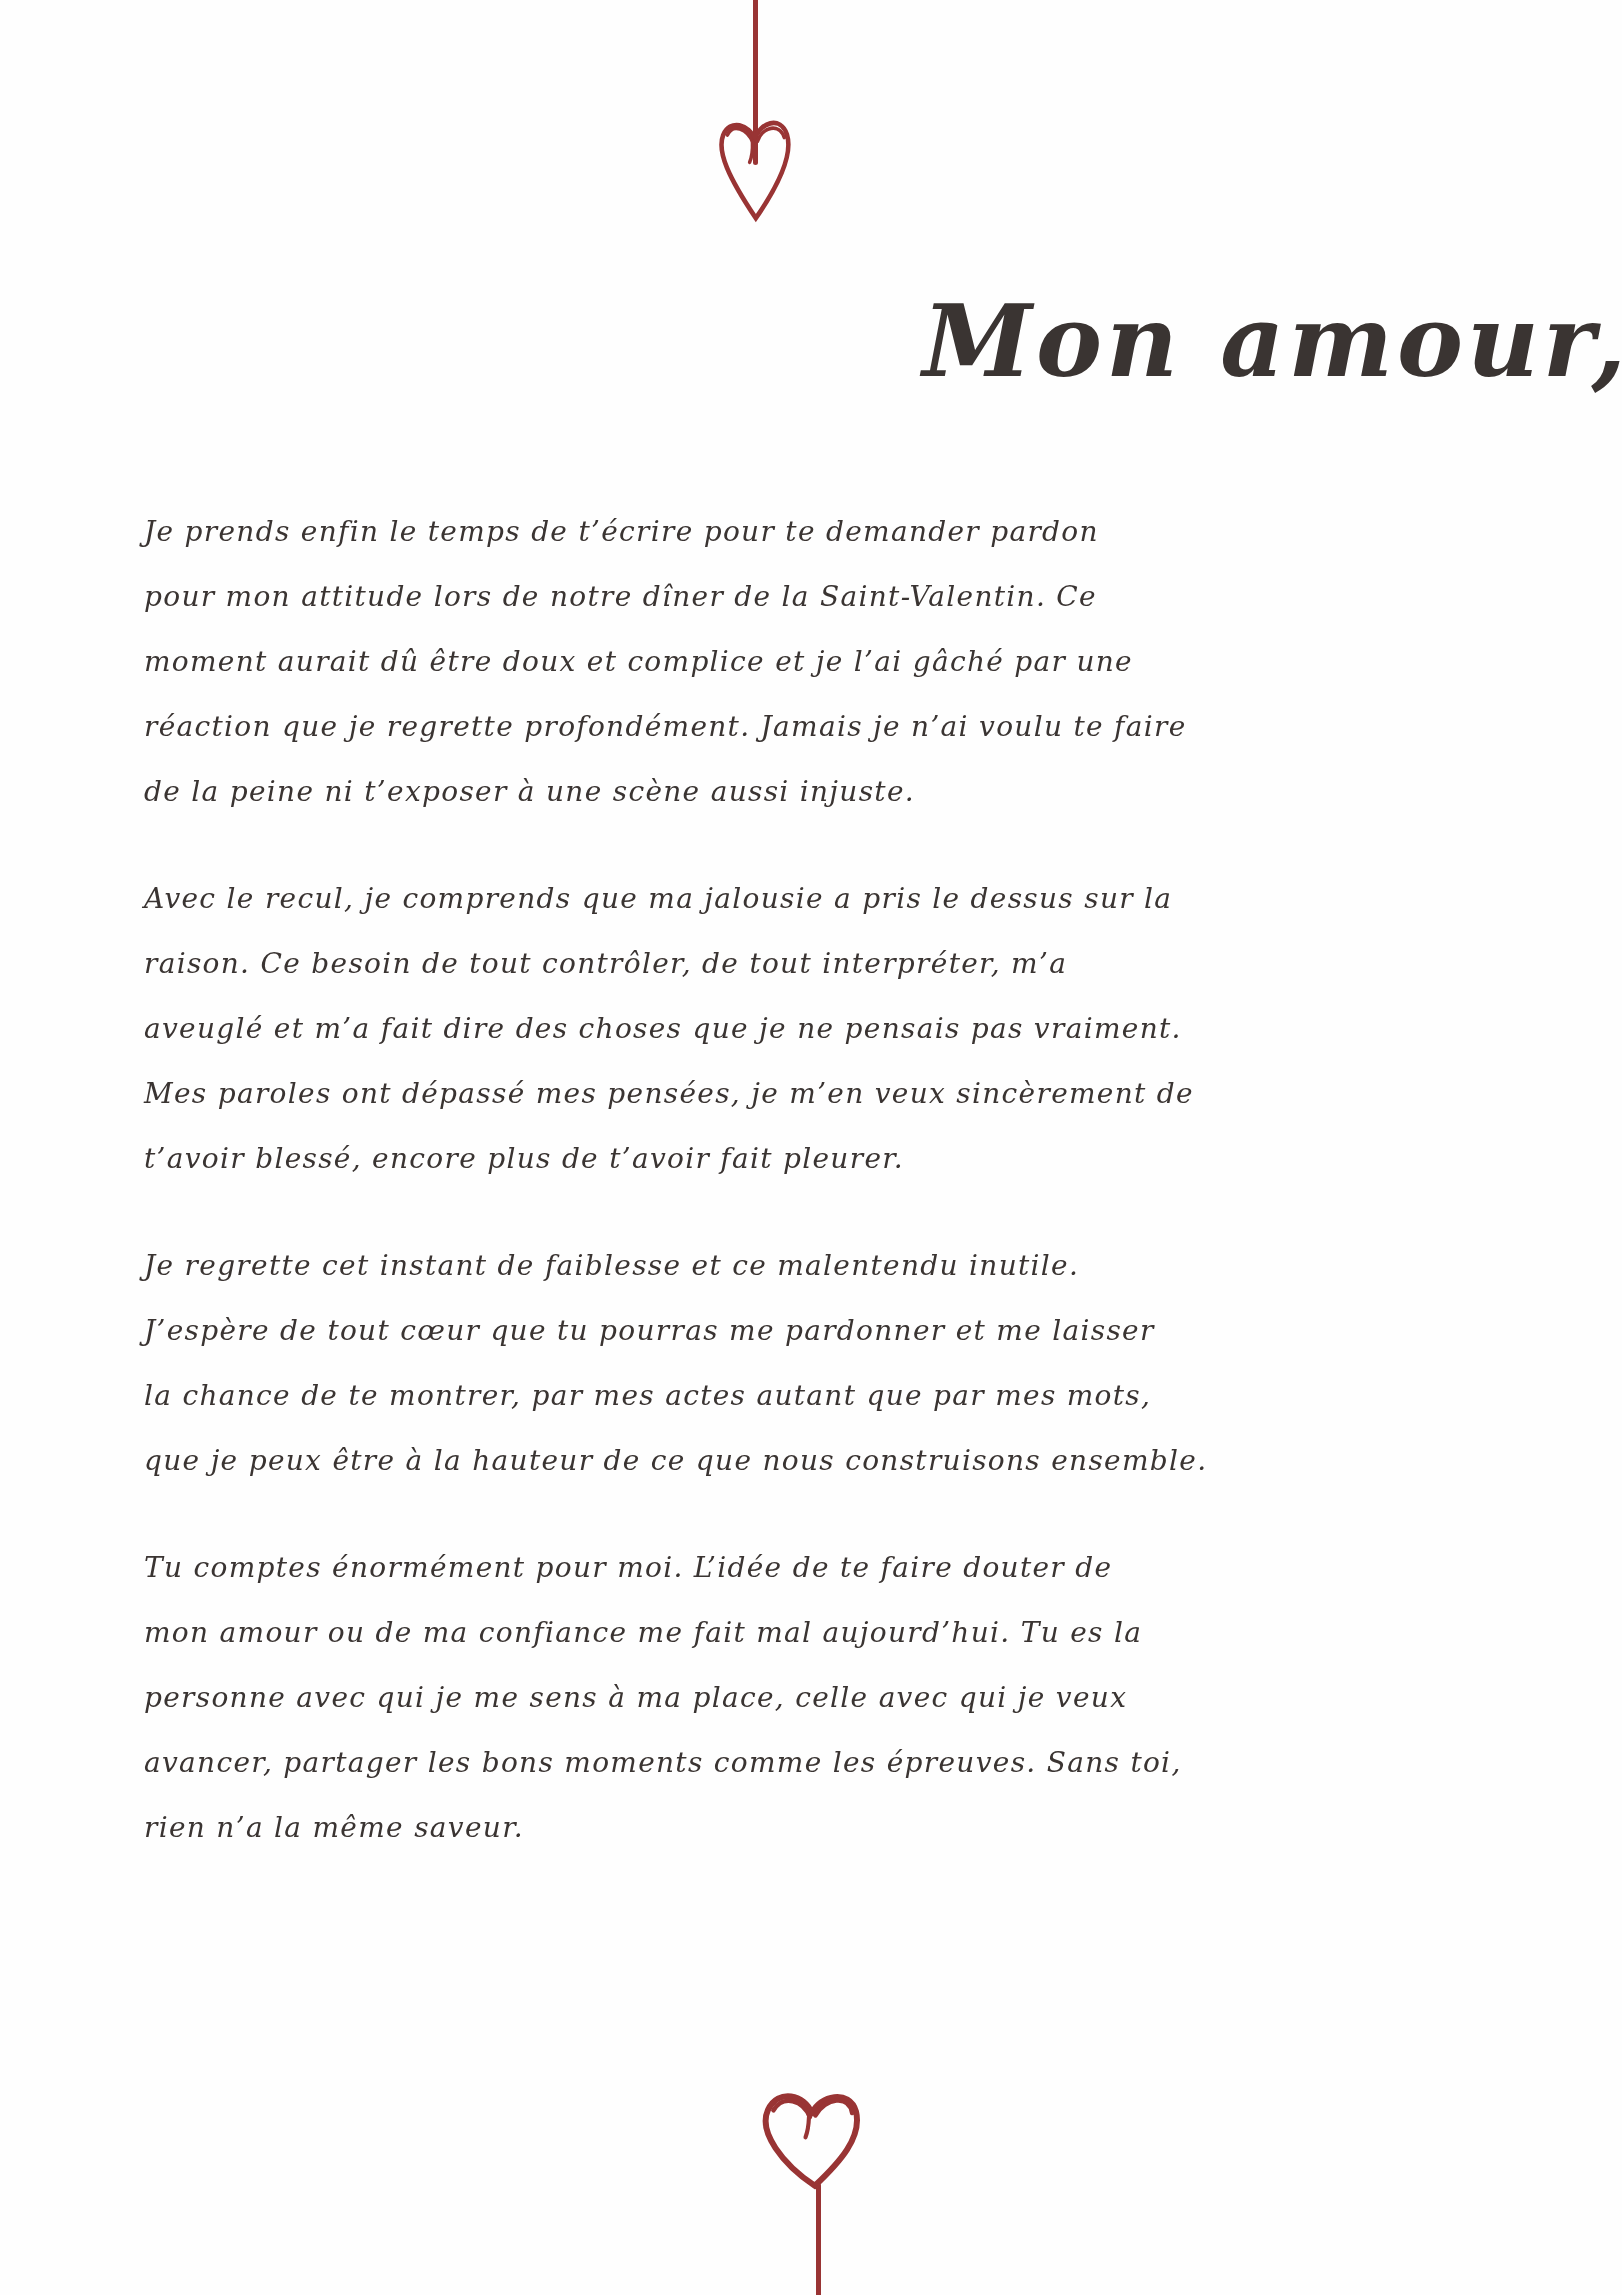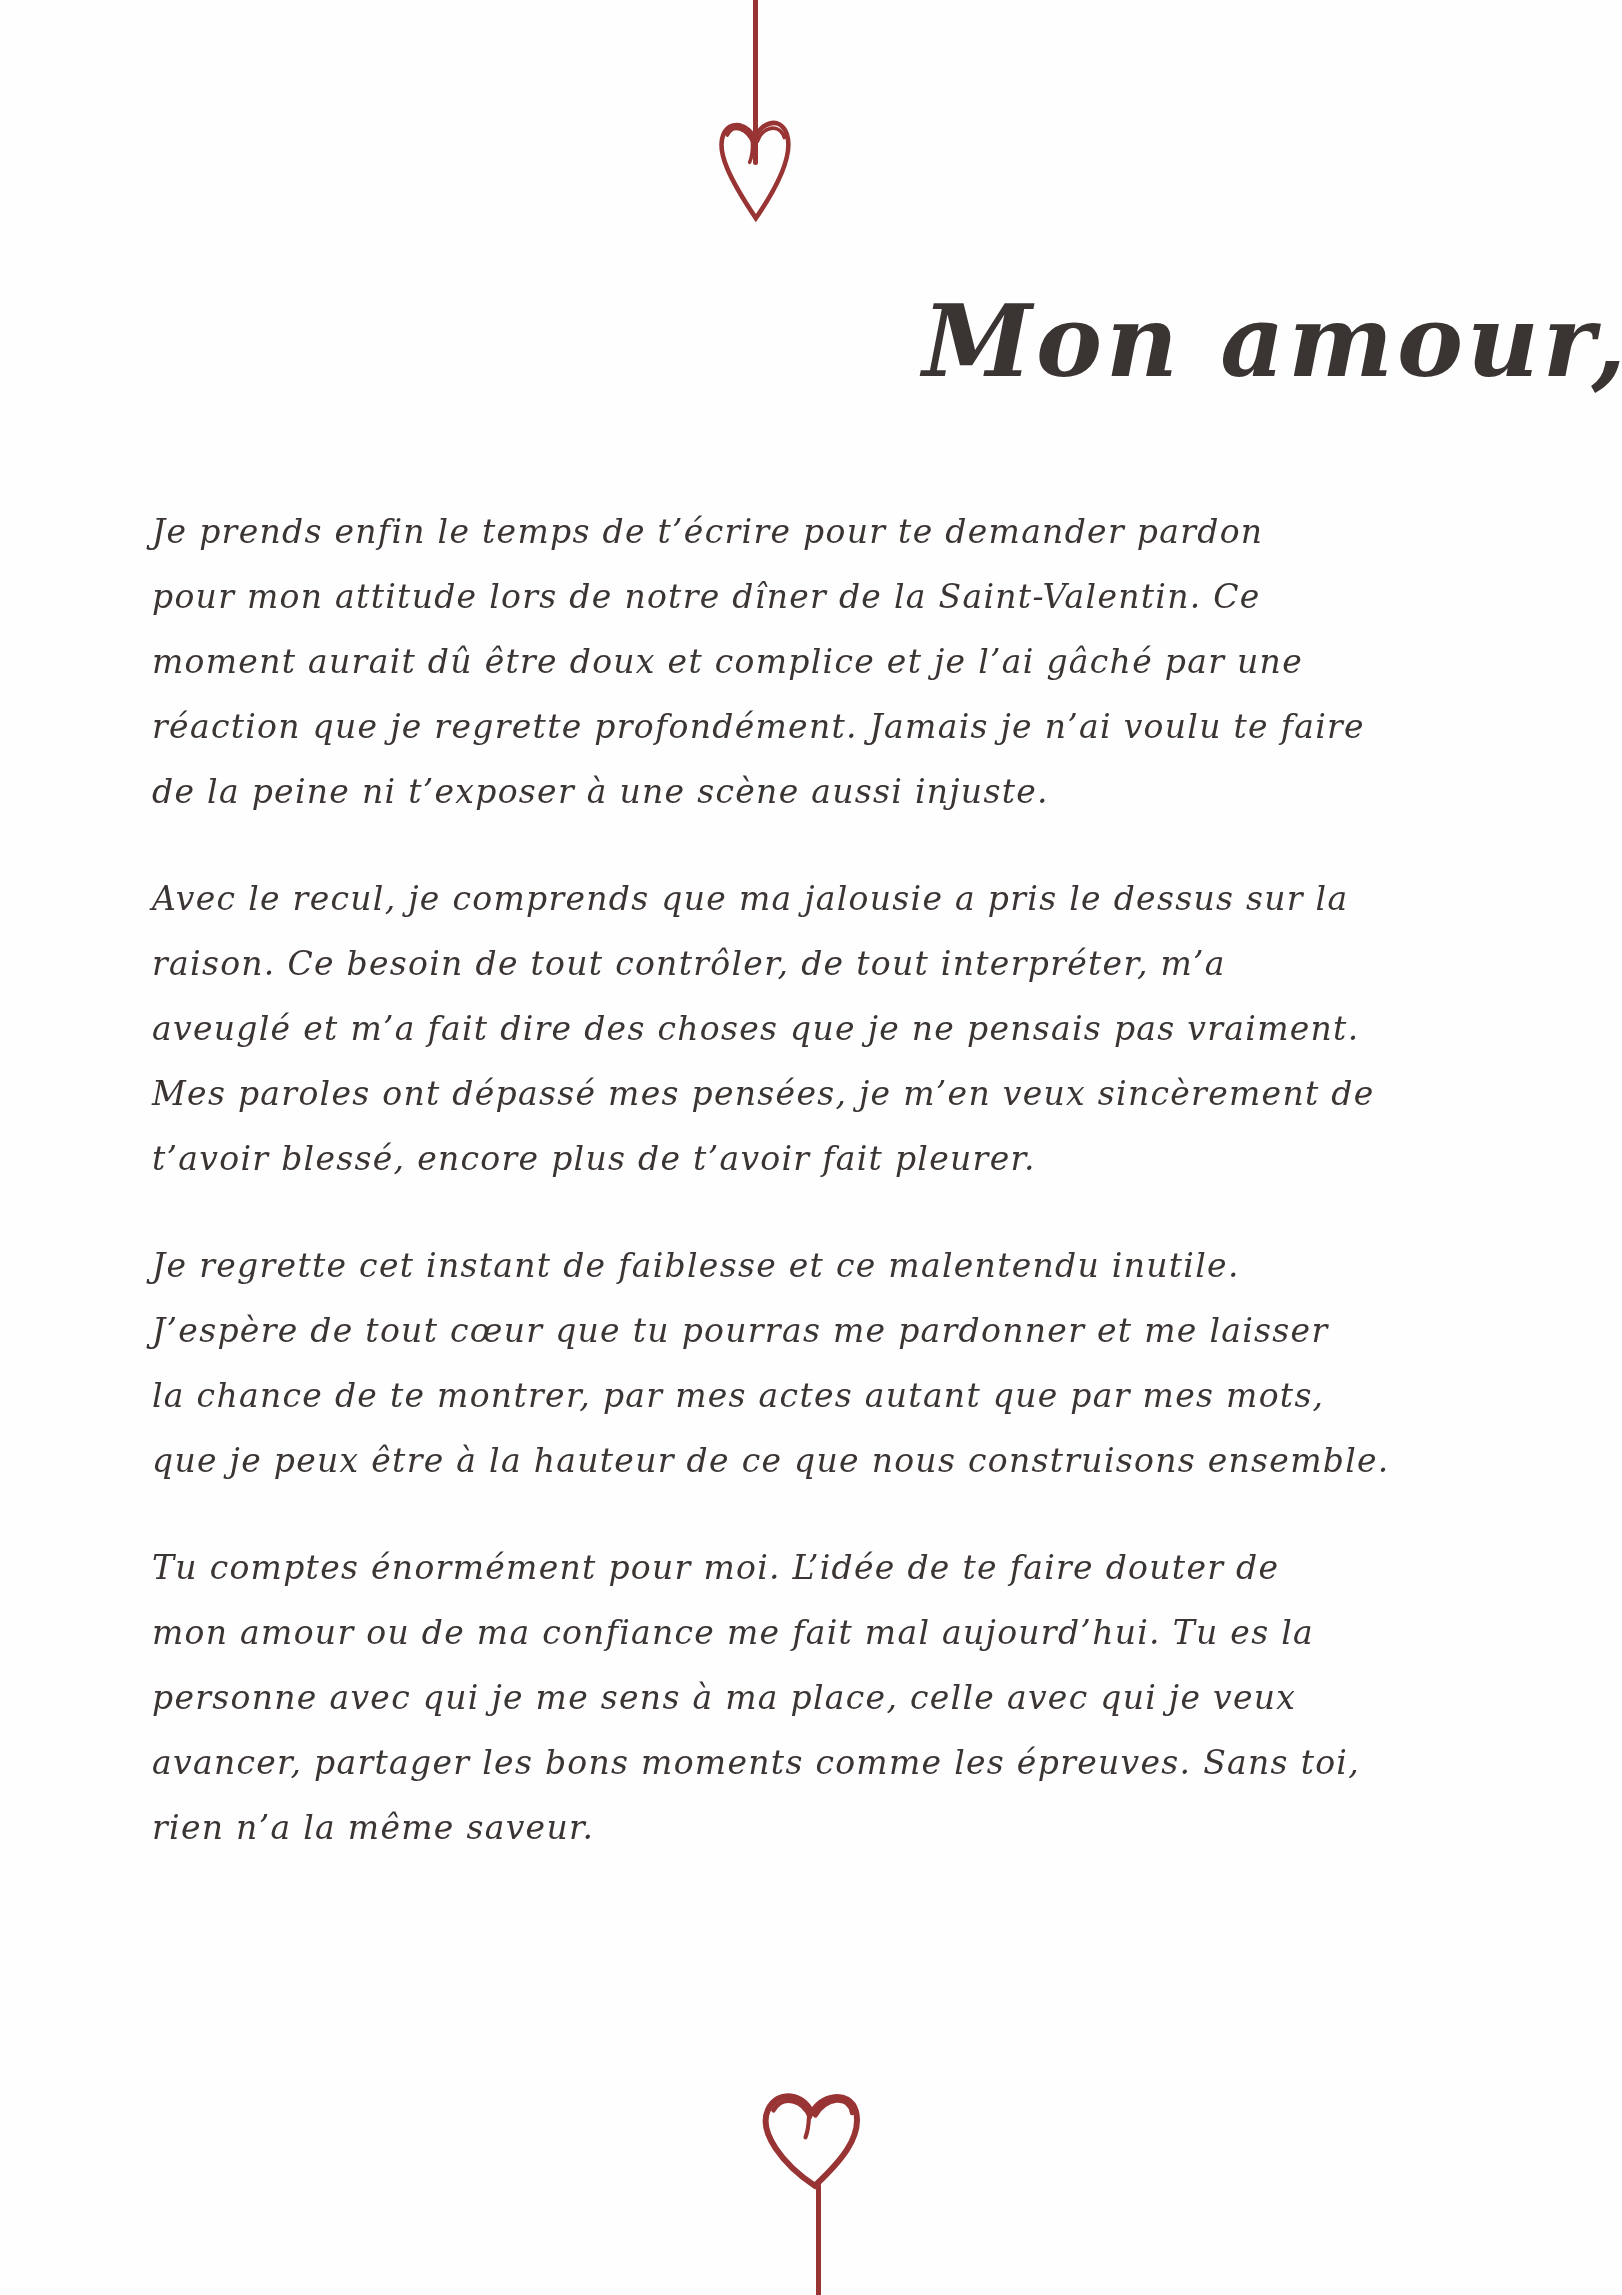--- a/index.html
+++ b/index.html
@@ -67,25 +67,25 @@
     text-align: right;
     font-style: italic;
     font-size: 99px;
     letter-spacing: 3.9px;
     color: var(--text-color);
     white-space: nowrap;
     margin-left: 40px;
   }
   .letter-body {
     position: absolute;
-    left: 152px;
+    left: 144px;
     top: 499px;
     width: 1386px;
     font-style: italic;
-    font-size: 33px;
+    font-size: 28px;
     line-height: 65px;
     letter-spacing: 1.3px;
     color: var(--text-color);
   }
   .letter-paragraph {
     white-space: pre-line;
     margin-bottom: 42px;
   }
   .letter-paragraph:last-child { margin-bottom: 0; }
 </style>

